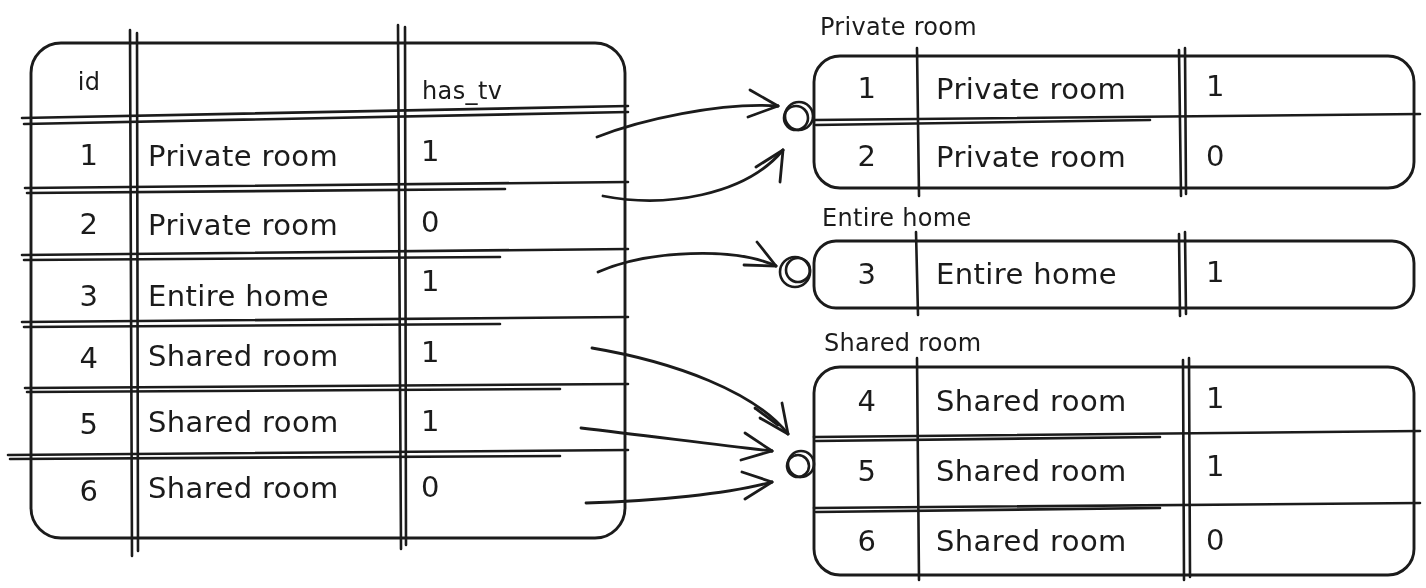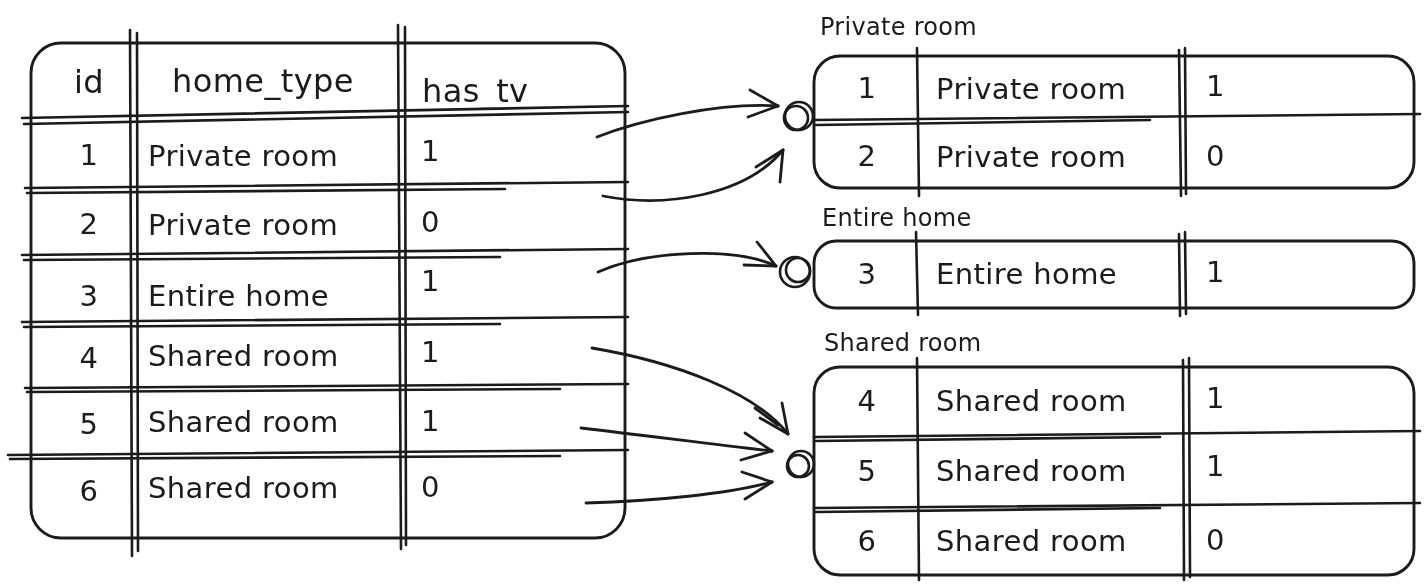--- a/index.html
+++ b/index.html
@@ -6,21 +6,21 @@
   .stage {
     position:relative; width:1426px; height:588px;
     background:#ffffff; overflow:hidden;
     font-family:"DejaVu Sans", sans-serif; color:#1b1b1b;
   }
   .strokes { position:absolute; left:0; top:0; width:1426px; height:588px; }
   .t  { position:absolute; white-space:nowrap; transform:translate(-50%,-50%);
         font-size:29px; letter-spacing:0.4px; }
   .tl { position:absolute; white-space:nowrap; transform:translate(0,-50%);
         font-size:29px; letter-spacing:0.4px; }
-  .hdr { font-size:32px; }
+  .hdr { font-size:24px; }
   .lbl { font-size:24px; letter-spacing:0.3px; }
 </style>
 </head>
 <body>
 
 <div class="stage">
 
   <svg class="strokes" viewBox="0 0 1426 588" fill="none" stroke="#1b1b1b" stroke-width="2.6" stroke-linecap="round" stroke-linejoin="round">
 
     <g>
@@ -108,21 +108,20 @@
       </g>
       <g>
         <path d="M586,503 C655,501 728,494 772,482"></path>
         <path d="M772,482 L745,499"></path>
         <path d="M772,482 L742,472"></path>
       </g>
     </g>
   </svg>
 
   <div class="t hdr" style="left:89px;top:82px">id</div>
-  <div class="t hdr" style="left:263px;top:81px">home_type</div>
   <div class="tl hdr" style="left:422px;top:91px">has_tv</div>
 
   <div class="t" style="left:89px;top:155px">1</div>
   <div class="tl" style="left:148px;top:156px">Private room</div>
   <div class="tl" style="left:421px;top:151px">1</div>
 
   <div class="t" style="left:89px;top:224px">2</div>
   <div class="tl" style="left:148px;top:225px">Private room</div>
   <div class="tl" style="left:421px;top:222px">0</div>
 

